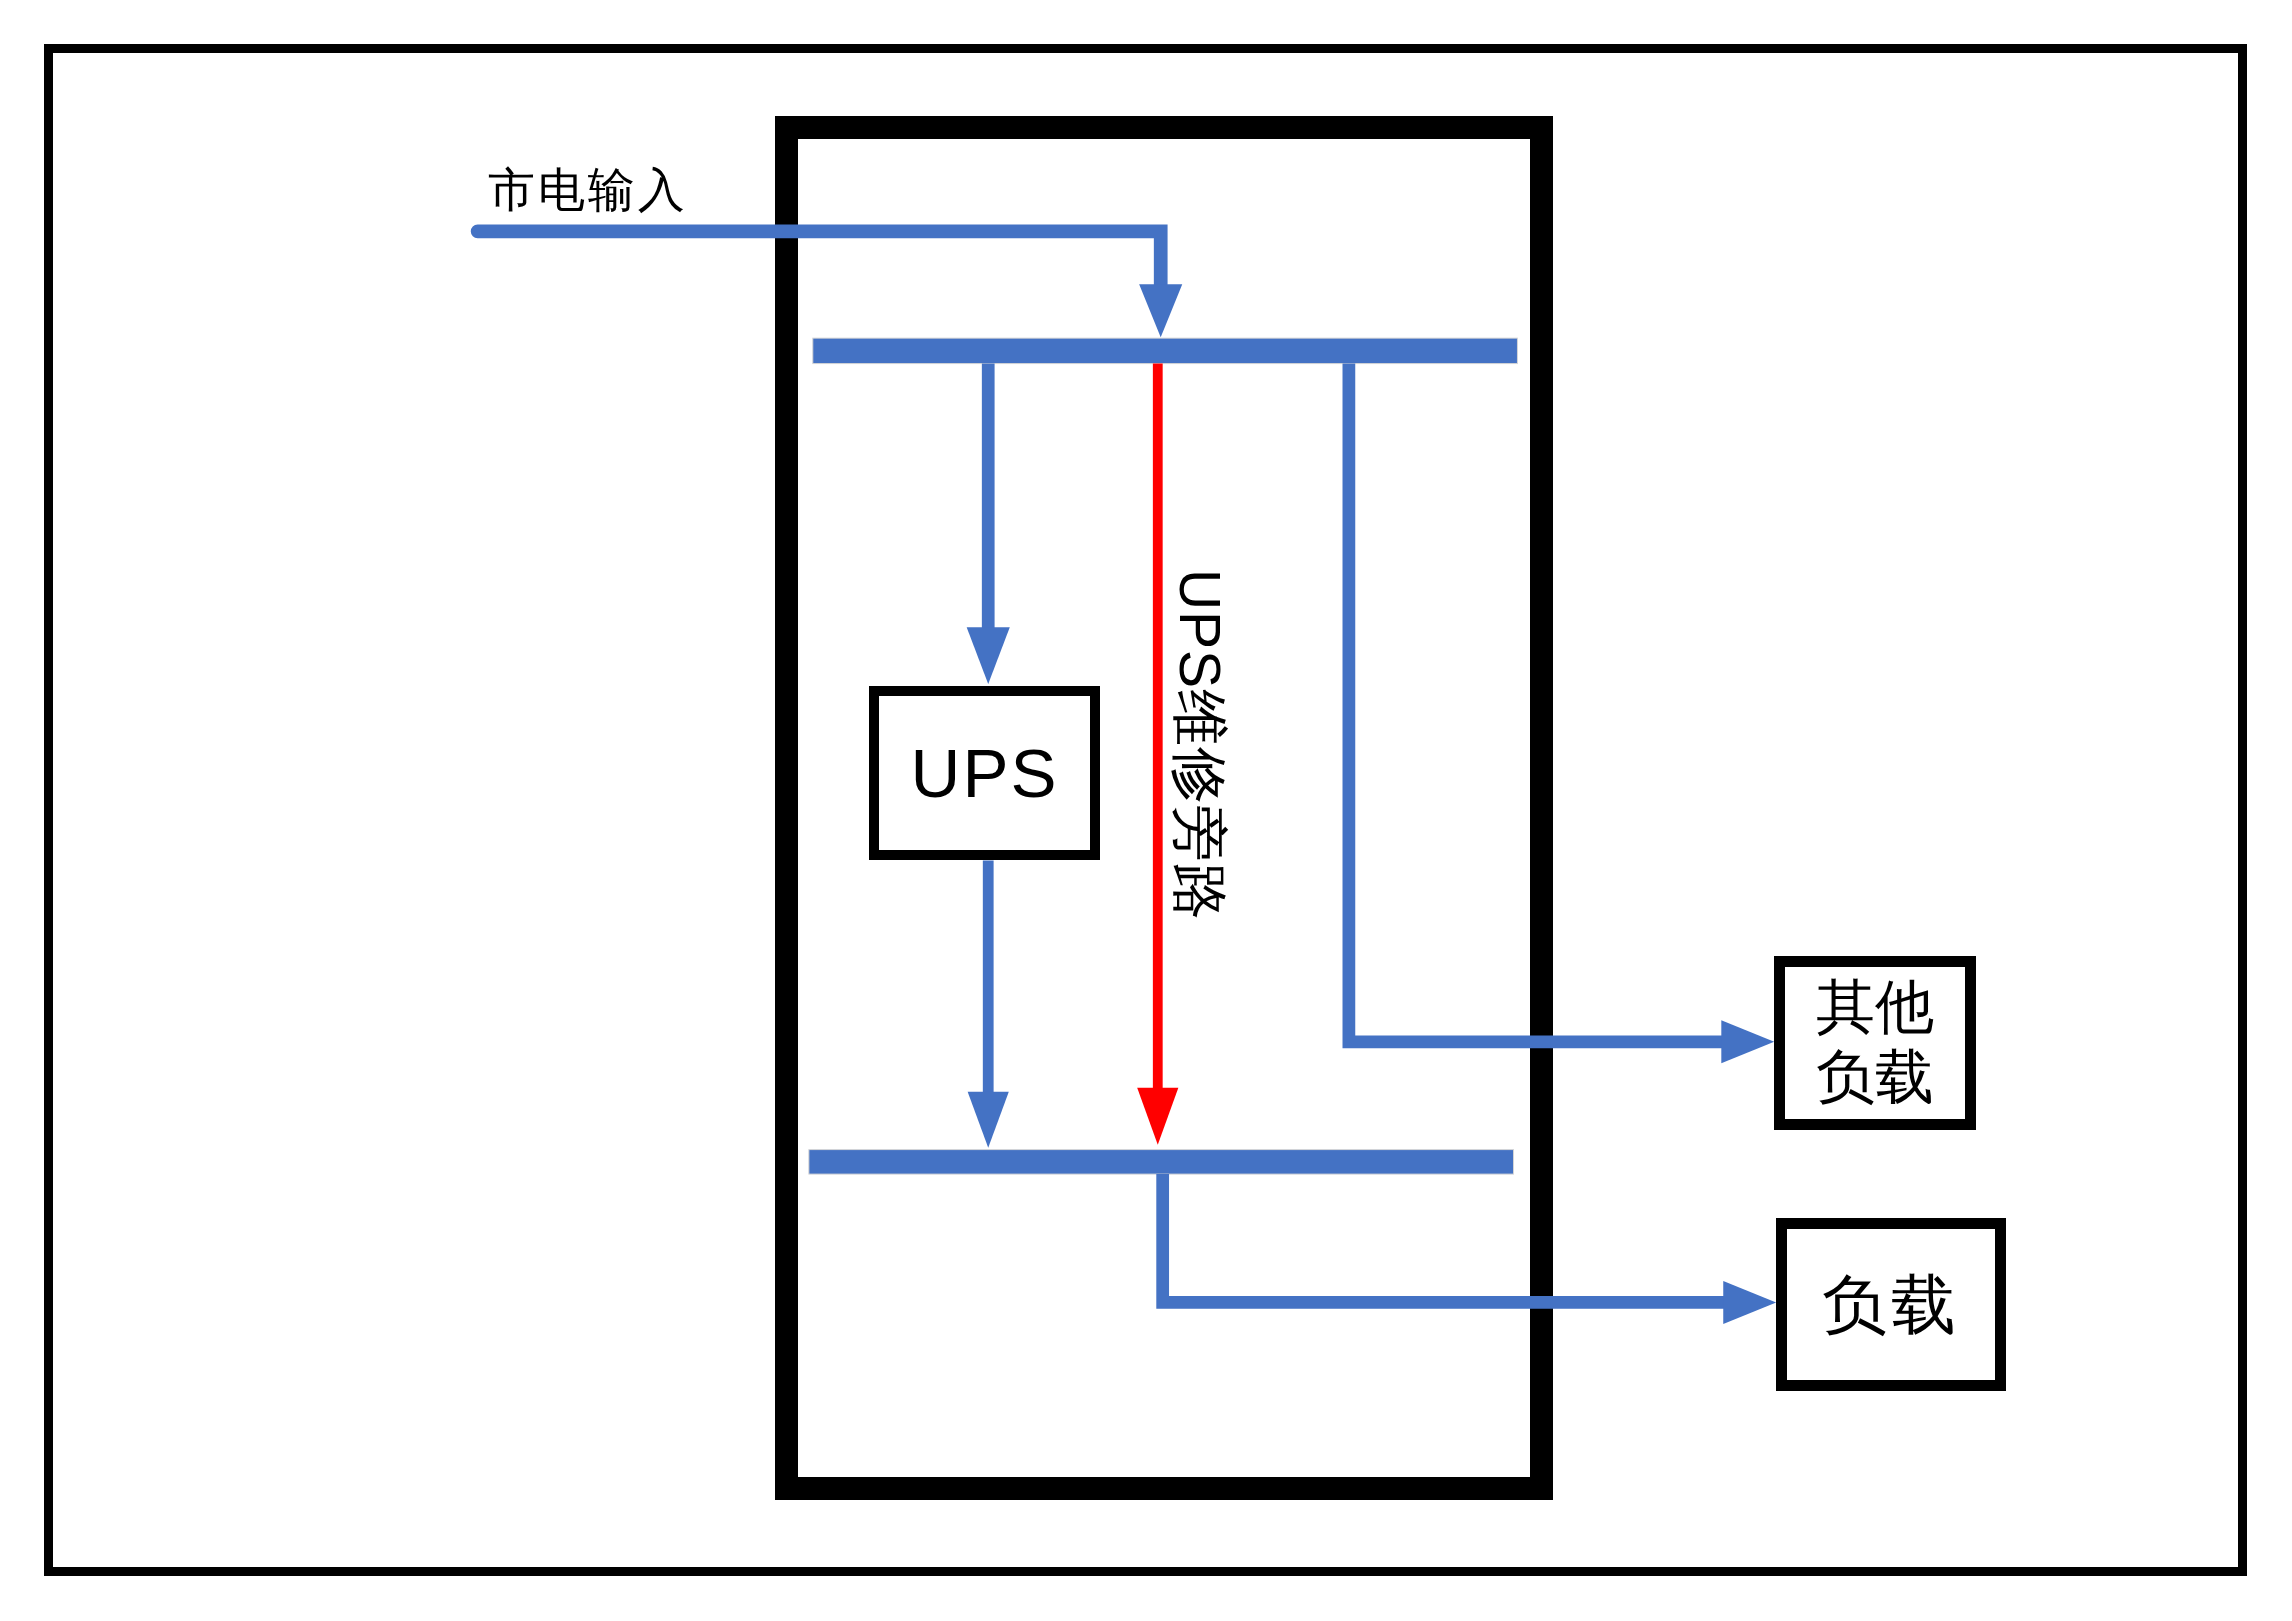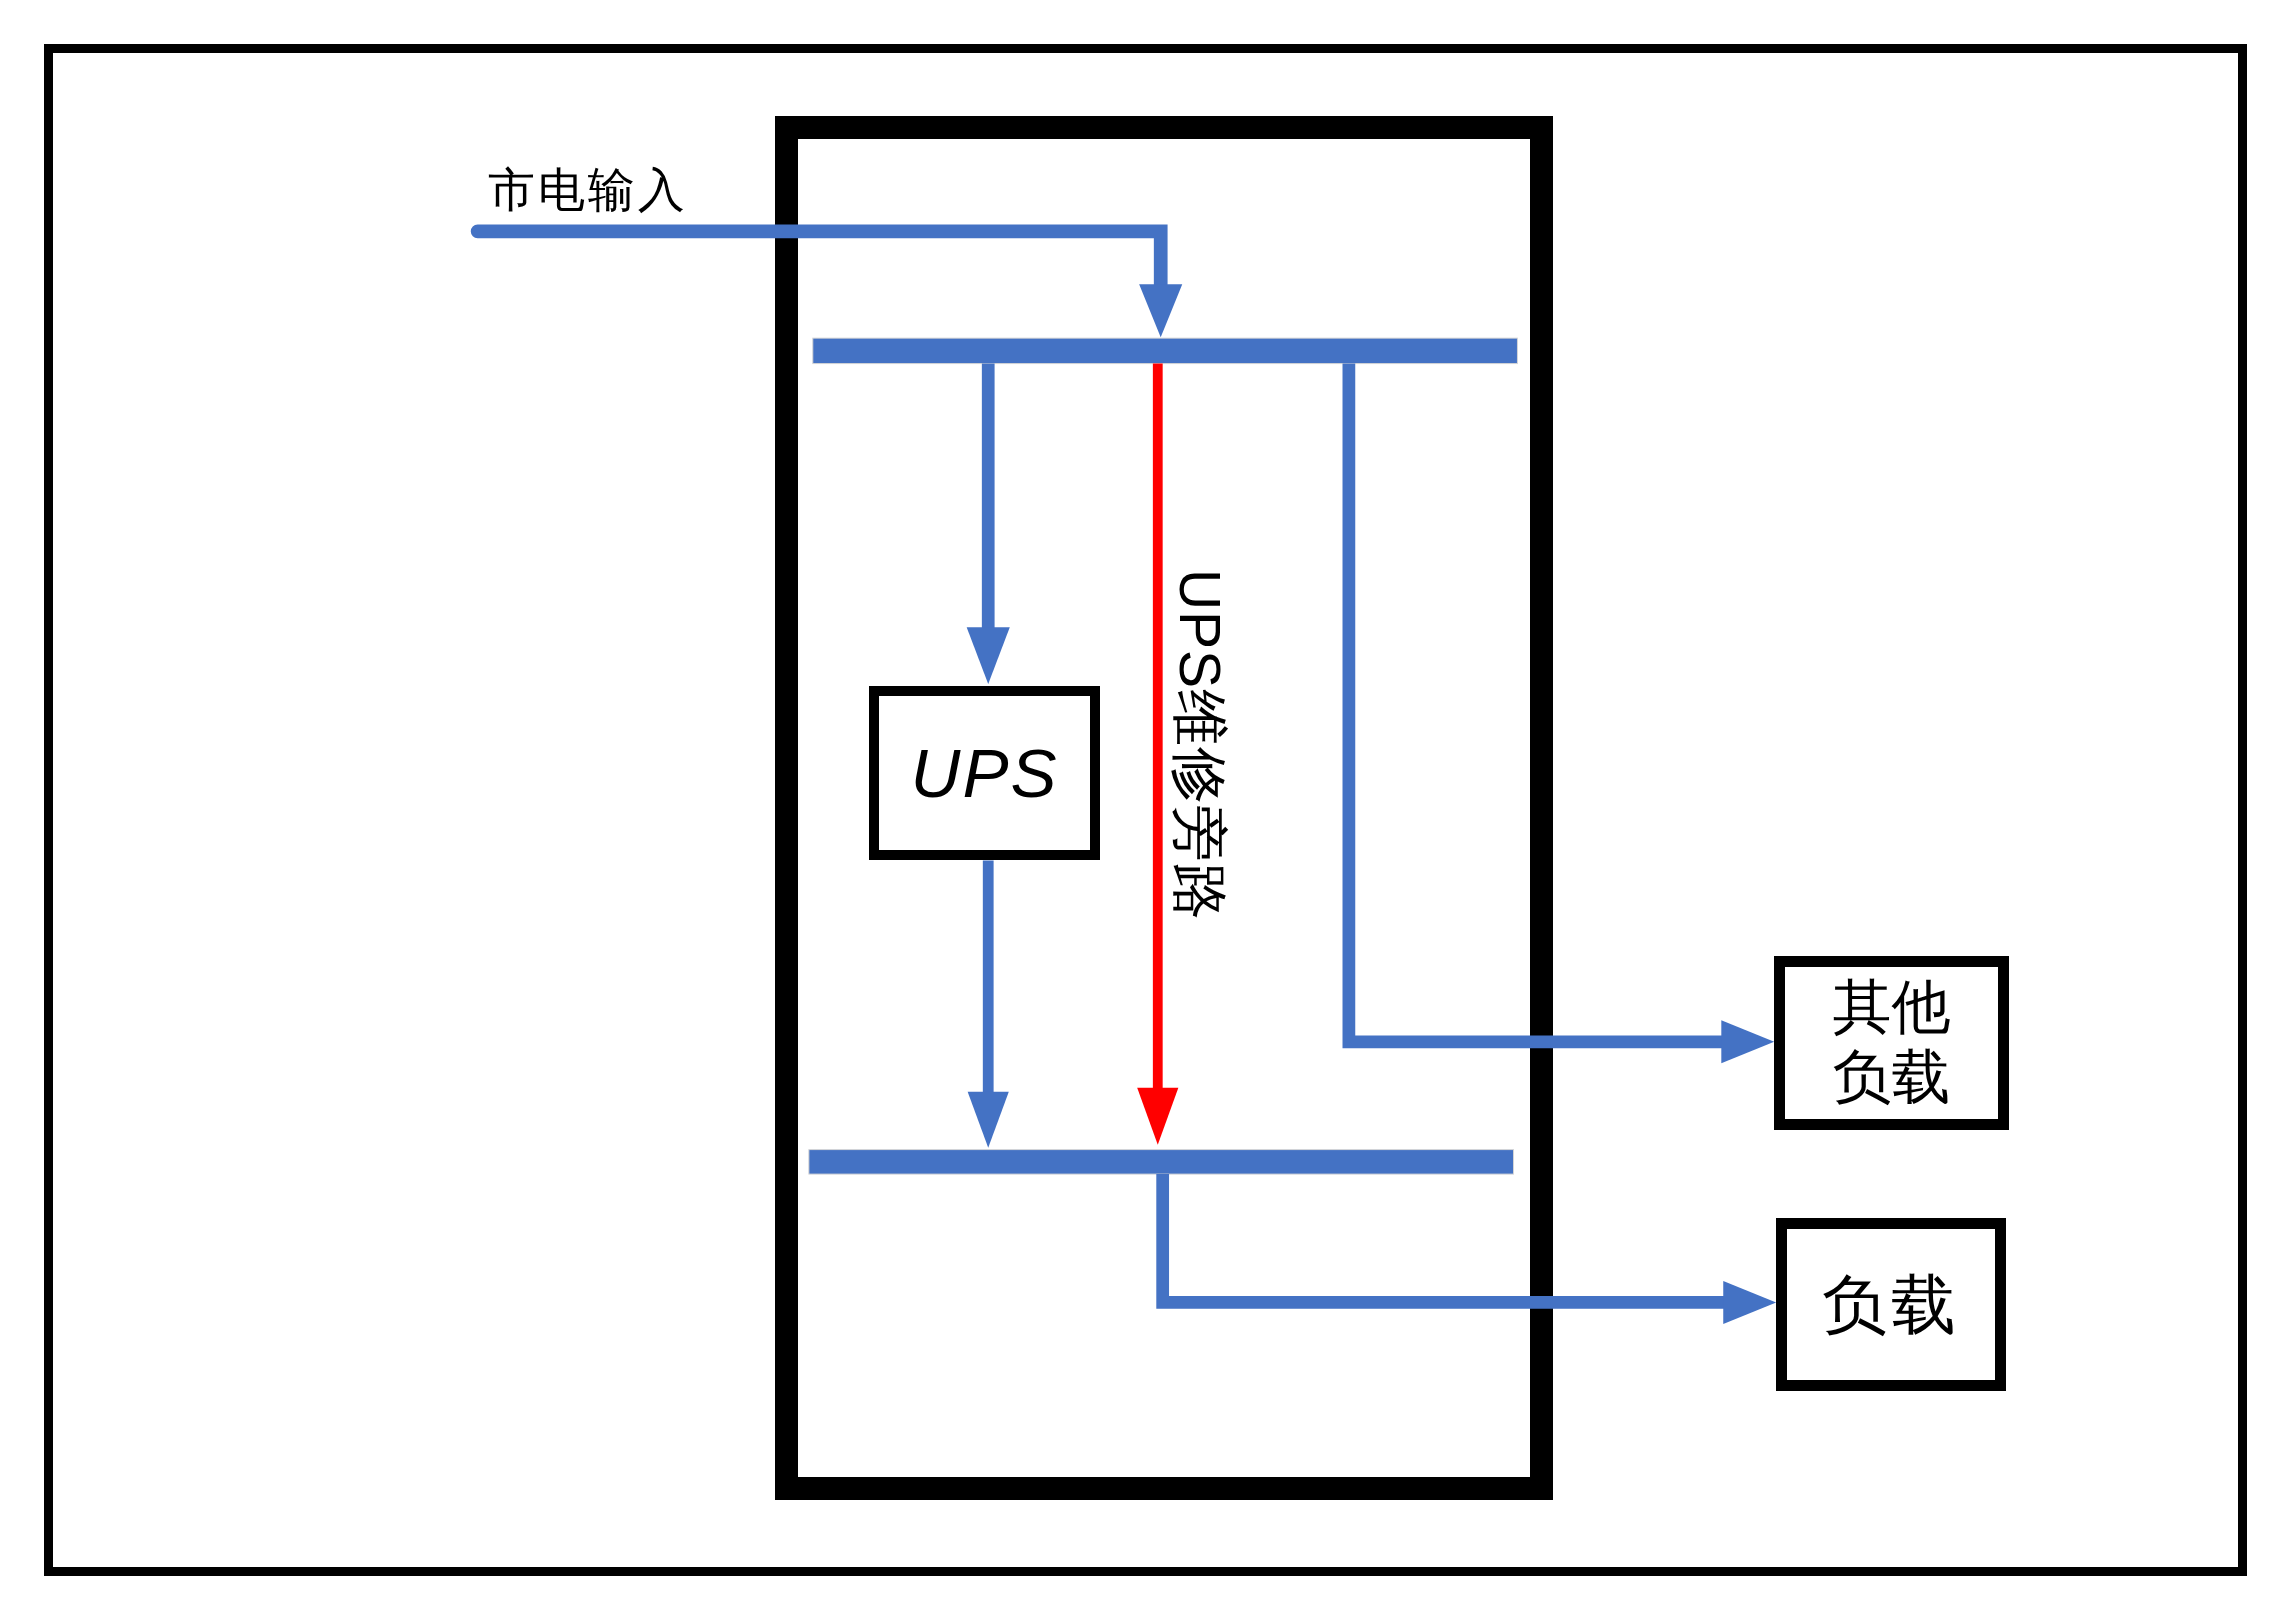--- a/index.html
+++ b/index.html
@@ -50,25 +50,24 @@
     justify-content: center;
     color: #000000;
     z-index: 3;
     text-align: center;
   }
   .ups-box {
     left: 869px; top: 686px;
     width: 231px; height: 174px;
     font-size: 69px;
     letter-spacing: 2px;
-    font-style: italic;
   }
   .other-load-box {
     left: 1774px; top: 956px;
-    width: 235px; height: 174px;
+    width: 202px; height: 174px;
     border-width: 11.8px;
     font-size: 59px;
     line-height: 1.18;
   }
   .load-box {
     left: 1776px; top: 1218px;
     width: 230px; height: 173px;
     border-width: 11.8px;
     font-size: 65px;
     letter-spacing: 3.9px;

